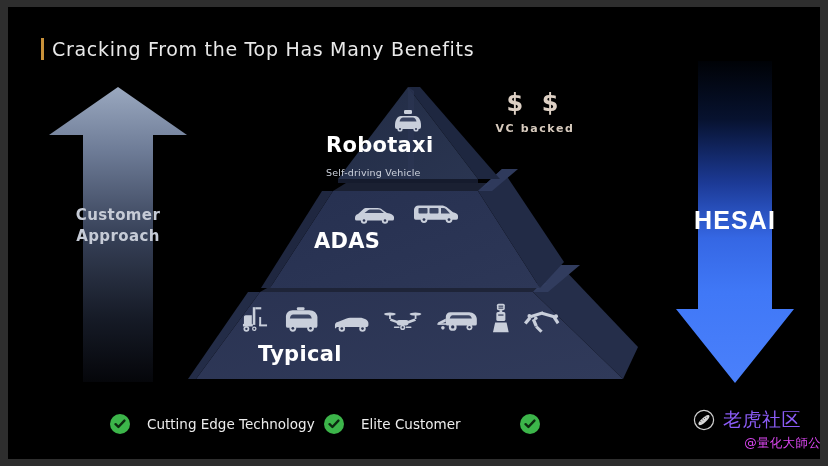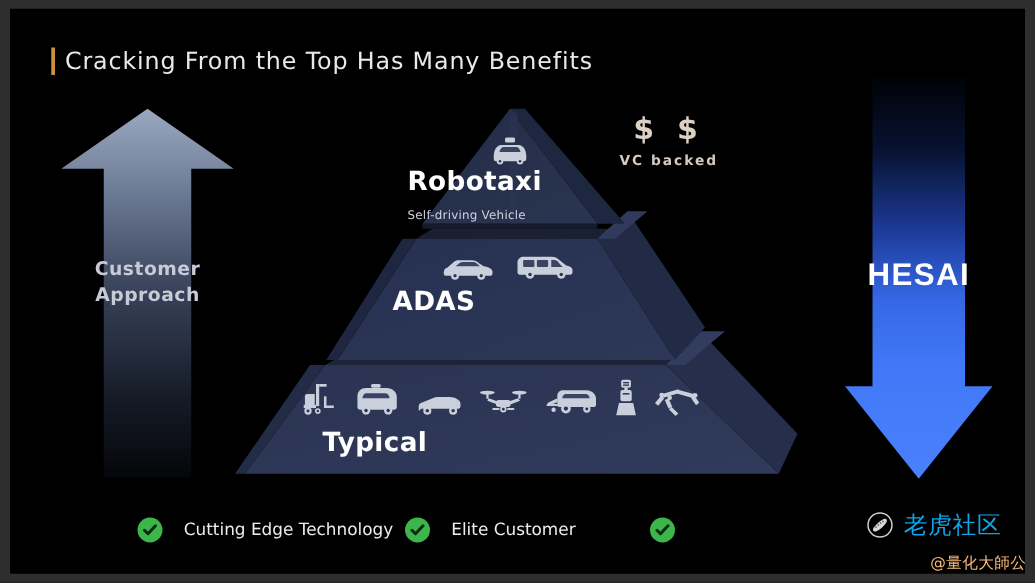--- a/index.html
+++ b/index.html
@@ -222,31 +222,31 @@
     display: flex;
     align-items: center;
   }
   #wm-logo {
     width: 22px; height: 22px;
     flex: 0 0 auto;
     margin-right: 8px;
   }
   #wm-logo svg { display: block; }
   #wm-name {
-    color: #0ea5e9;
+    color: #8b5cf6;
     font-size: 19px;
     font-weight: 400;
     letter-spacing: 0.5px;
     font-family: "DejaVu Sans", sans-serif;
     white-space: nowrap;
   }
   #wm-handle {
-    margin-top: 9px;
+    margin-top: 2px;
     text-align: right;
-    color: #fdba74;
+    color: #d946ef;
     font-size: 12.5px;
     letter-spacing: 0.3px;
     font-family: "DejaVu Sans", sans-serif;
     white-space: nowrap;
     padding-right: 2px;
   }
 </style>
 </head>
 <body>
 

